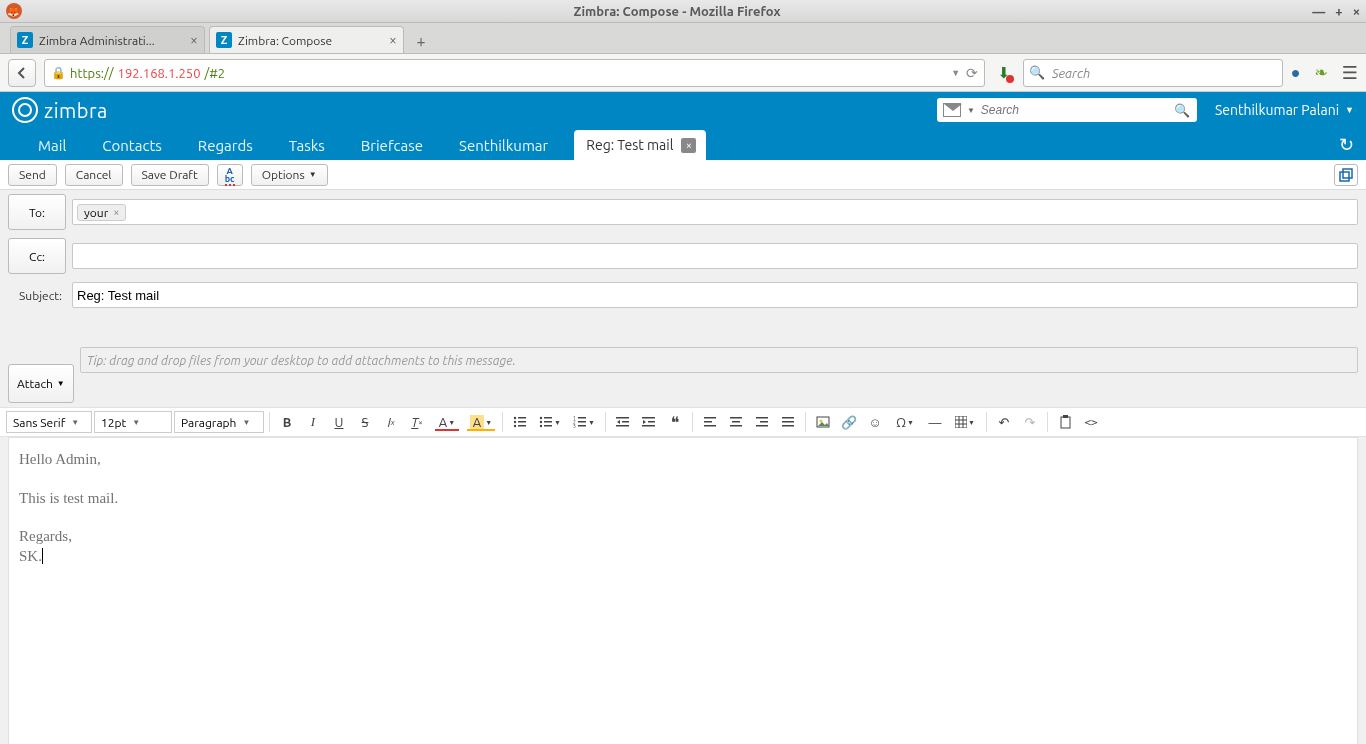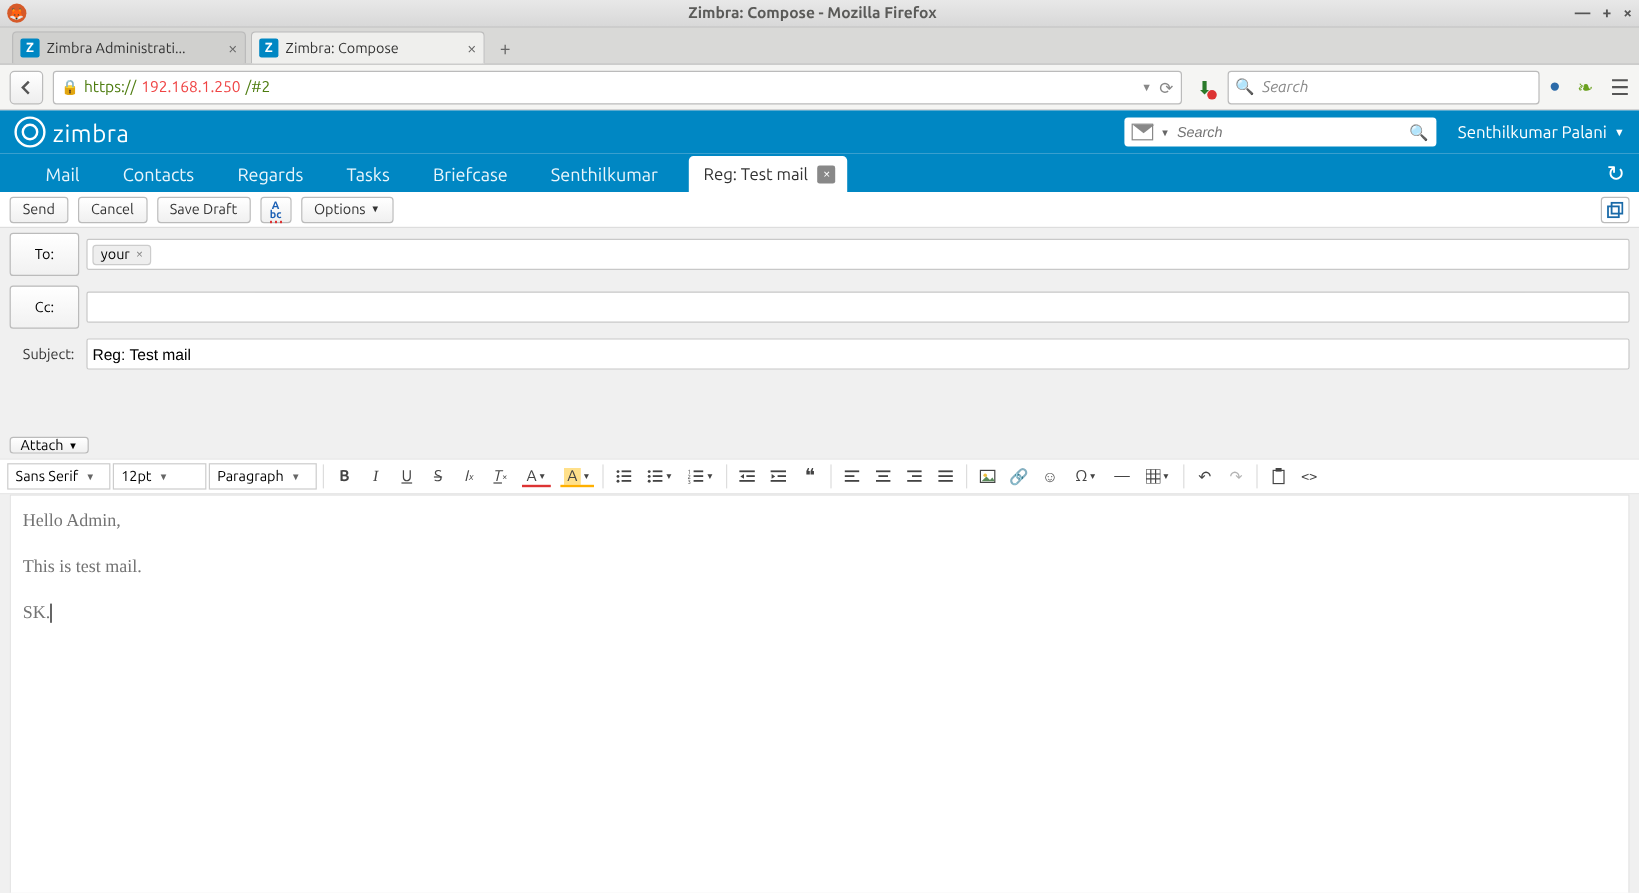--- a/index.html
+++ b/index.html
@@ -73,21 +73,21 @@
 .detach svg{width:14px;height:14px;}
 
 
 .fieldrow{ display:flex; align-items:center; padding:4px 8px; gap:6px; }
 .lblbtn{ width:58px; height:36px; border:1px solid #bbb; border-radius:3px; background:linear-gradient(#fff,#f1f1f1); font-size:12px; display:flex; align-items:center; justify-content:center; cursor:pointer;}
 .lbltext{ width:58px; text-align:right; font-size:12px; color:#333; padding-right:4px;}
 .fieldinput{ flex:1; height:26px; border:1px solid #c8c8c8; border-radius:2px; background:#fff; display:flex; align-items:center; padding:0 4px; gap:4px;}
 .chip{ background:#eee; border:1px solid #ccc; border-radius:3px; padding:1px 6px; font-size:12px; display:flex; align-items:center; gap:5px;}
 .chip .x{color:#888;font-size:11px;cursor:pointer;}
 .fieldinput input{border:none;outline:none;flex:1;font-size:13px;}
-.attachbtn{ height:14px; border:1px solid #bbb; border-radius:3px; background:linear-gradient(#fff,#f0f0f0); padding:0 8px; font-size:12px; display:flex; align-items:center; gap:4px; cursor:pointer;margin-top:48px;}
+.attachbtn{ height:39px; border:1px solid #bbb; border-radius:3px; background:linear-gradient(#fff,#f0f0f0); padding:0 8px; font-size:12px; display:flex; align-items:center; gap:4px; cursor:pointer;margin-top:48px;}
 .attachbtn .dd{font-size:8px;}
 .attachfield{ flex:1; height:26px; border:1px solid #c8c8c8; border-radius:2px; padding:0 6px; font-size:12.5px; font-style:italic; color:#9a9a9a; display:flex; align-items:center;}
 
 
 .rtebar{ height:30px; background:#fff; border-top:1px solid #e3e3e3; border-bottom:1px solid #e3e3e3; display:flex; align-items:center; padding:0 6px; gap:2px;}
 .rtesel{ height:22px; border:1px solid #ccc; background:#fff; font-size:12px; padding:0 6px; display:flex; align-items:center; gap:6px; cursor:pointer;}
 .rtesel .dd{font-size:8px;color:#666;}
 .sep{width:1px;height:20px;background:#ddd;margin:0 3px;}
 .rbtn{ width:24px; height:22px; display:flex; align-items:center; justify-content:center; font-size:13px; color:#444; cursor:pointer; border-radius:2px;}
 .rbtn.bold{font-weight:bold;}
@@ -246,20 +246,21 @@
   <div class="fieldinput">
     <input style="font-size: 13px;" value="Reg: Test mail">
   </div>
 </div>
 
 <div class="fieldrow">
   <div class="attachbtn">
     <span>Attach</span>
     <span class="dd">▼</span>
   </div>
+  <div class="attachfield">Tip: drag and drop files from your desktop to add attachments to this message.</div>
 </div>
 
 <div class="rtebar">
   <div class="rtesel" style="width:86px">
       <span>Sans Serif</span>
       <span class="dd">▼</span>
     </div>
   <div class="rtesel" style="width:78px">
       <span>12pt</span>
       <span class="dd">▼</span>
@@ -396,14 +397,15 @@
       </svg>
     </div>
   <div class="rbtn" style="font-family:monospace;font-size:11px">&lt;&gt;</div>
 </div>
 
 <div class="editor">
   <p>Hello Admin,</p>
   <div class="blank"></div>
   <p>This is test mail.</p>
   <div class="blank"></div>
+  <p>Regards,</p>
   <p><span>SK.</span><span class="cursor"></span></p>
 </div>
 
 </body></html>

